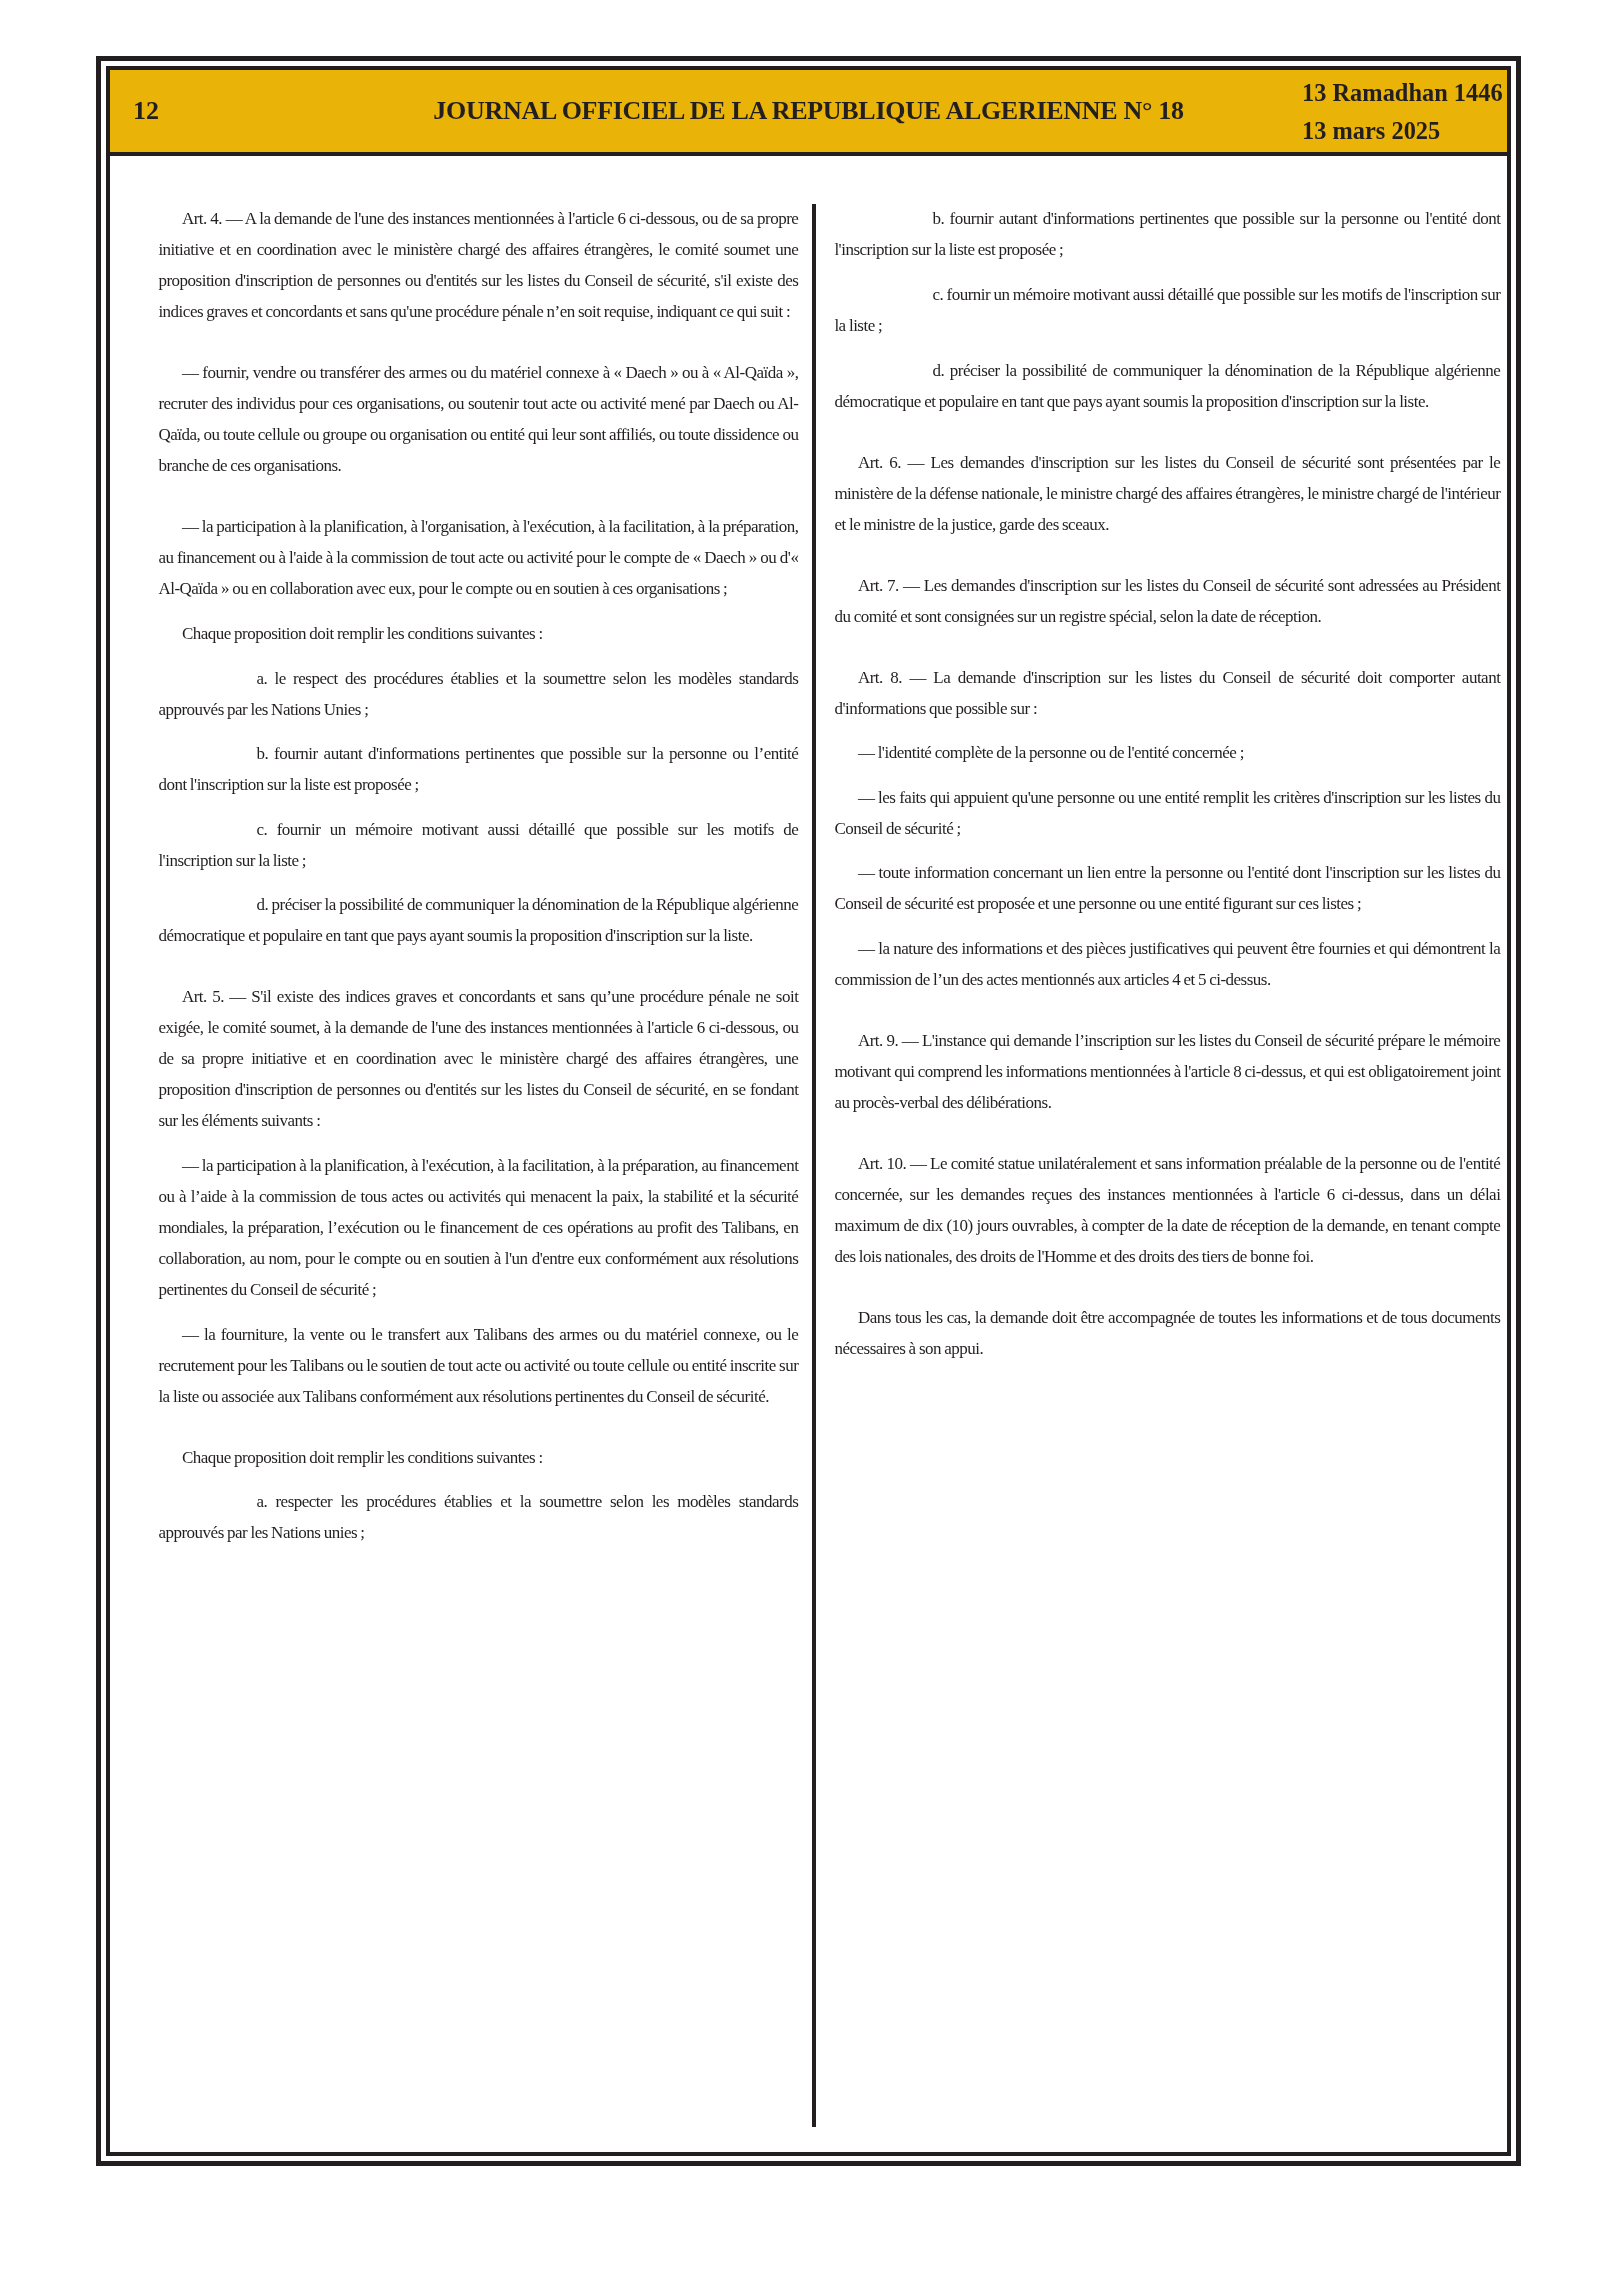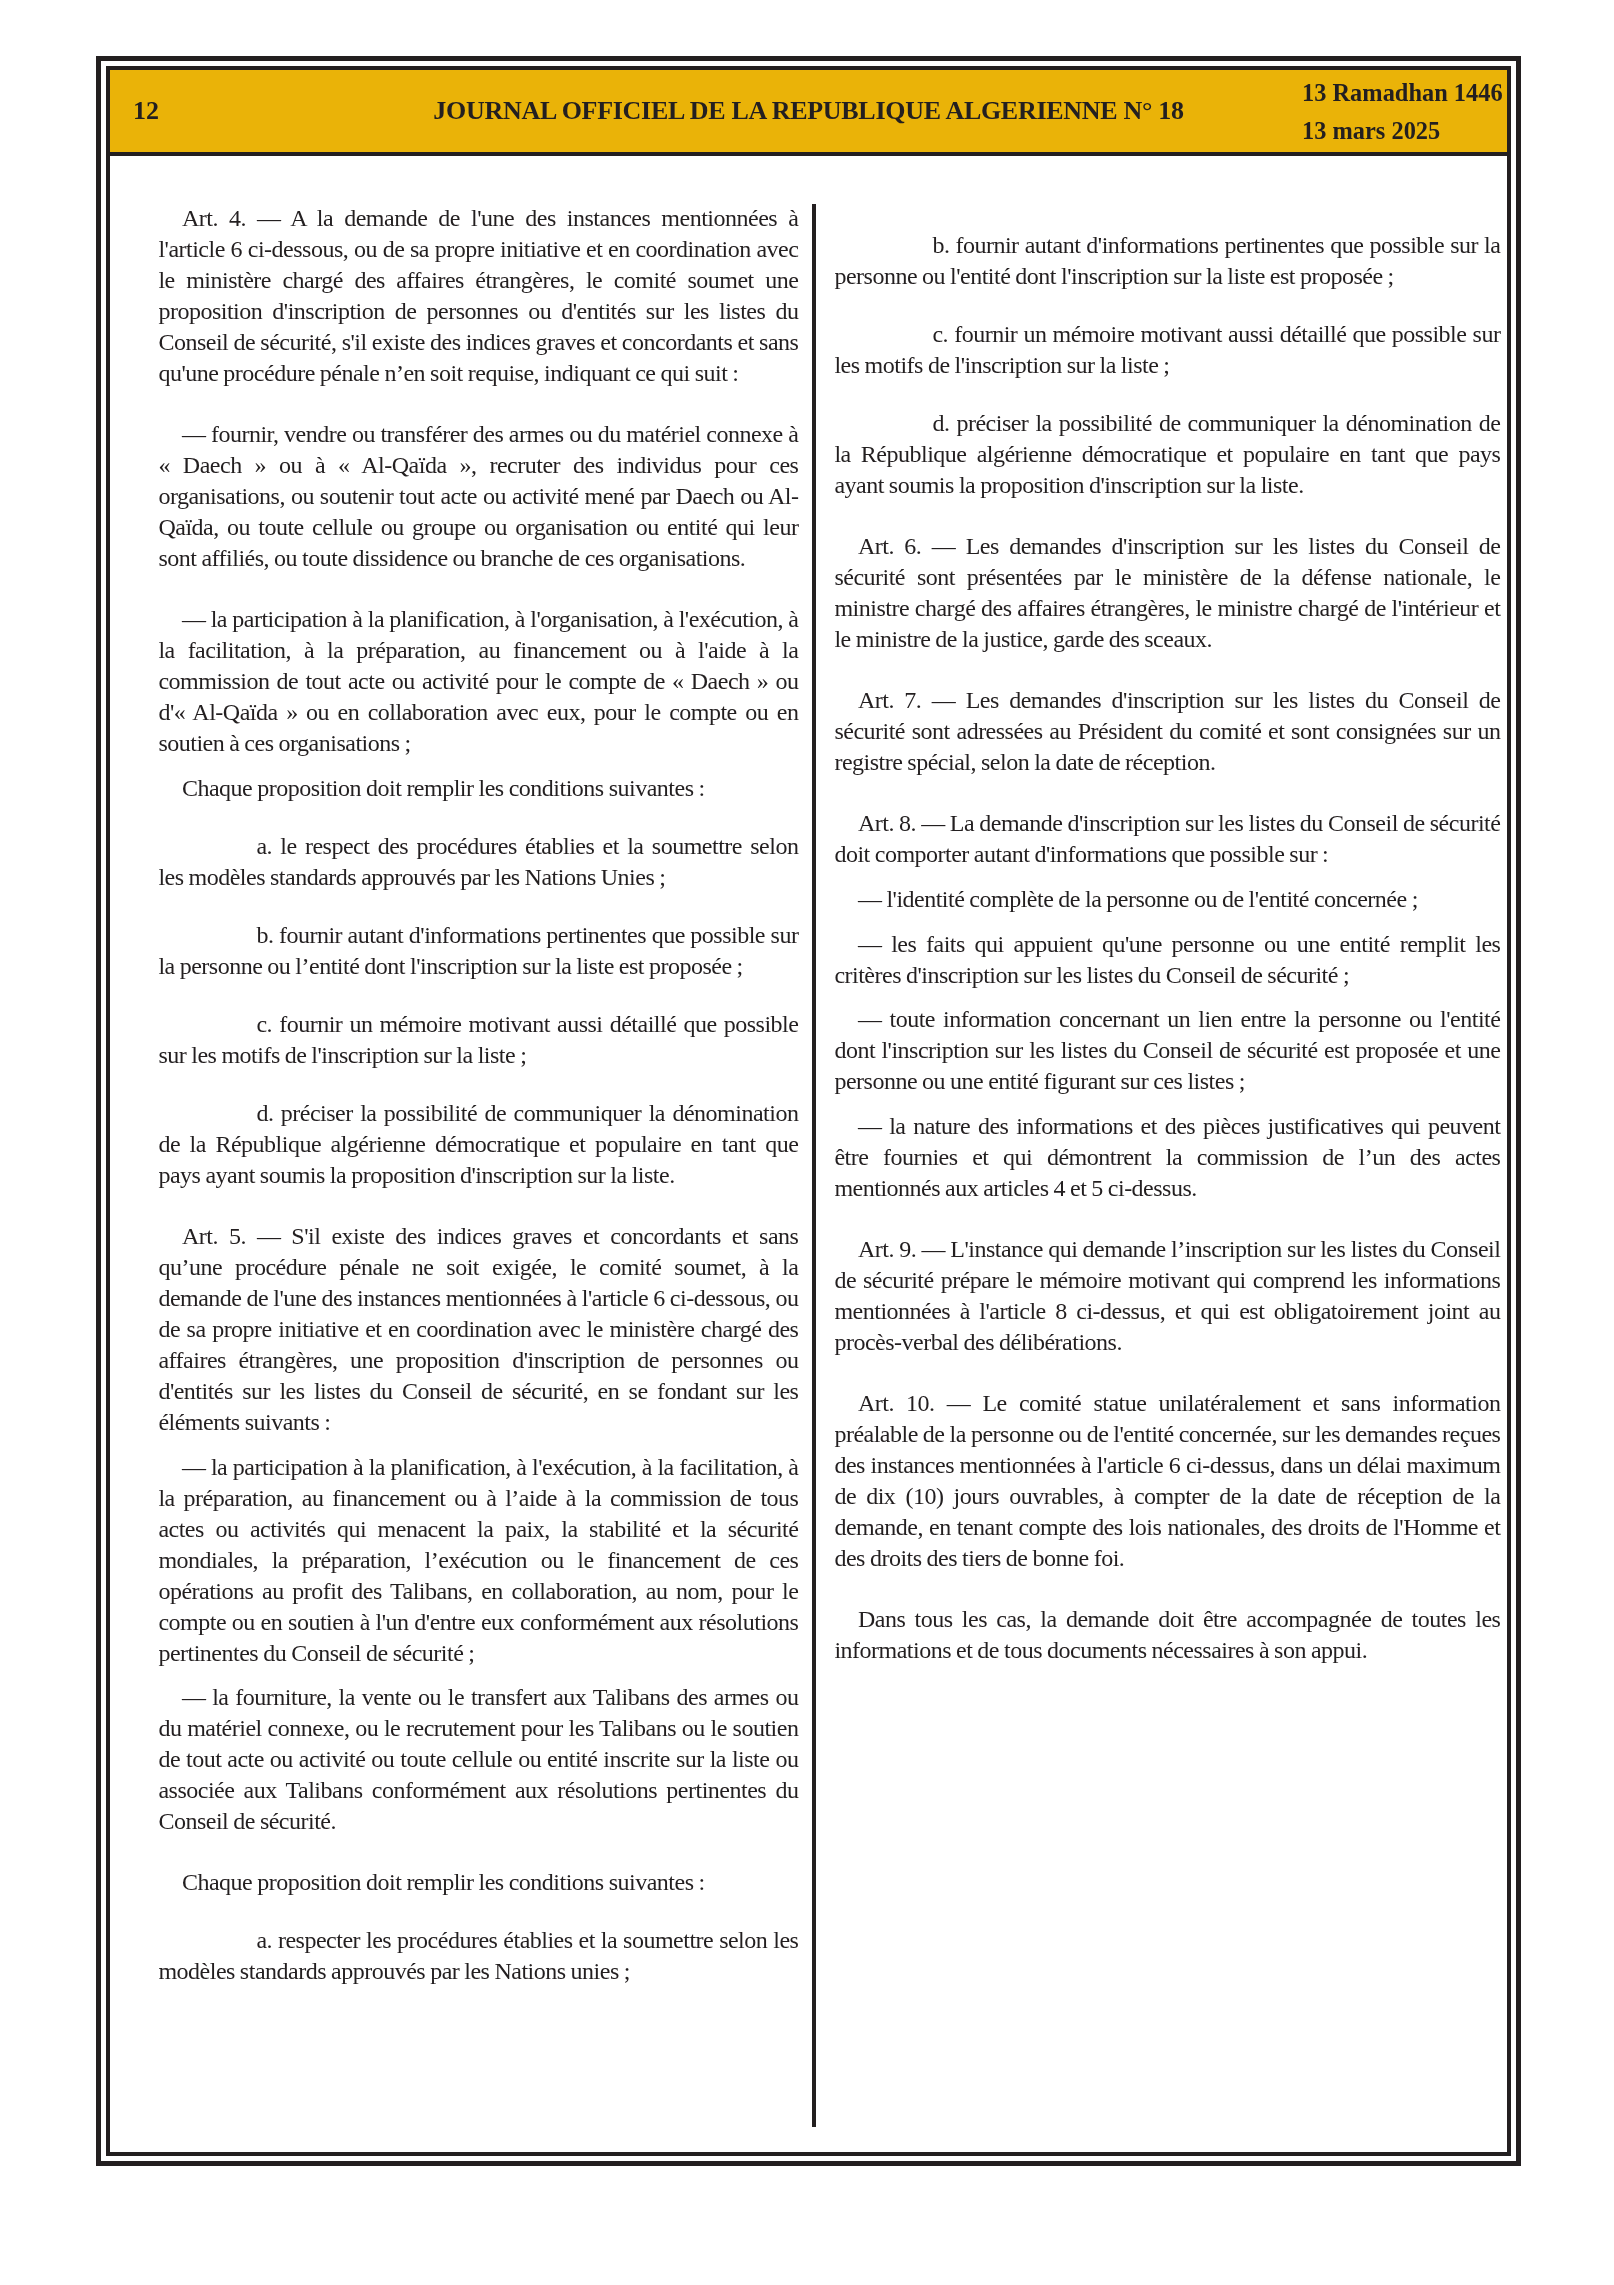--- a/index.html
+++ b/index.html
@@ -9,27 +9,27 @@
                  box-sizing: border-box; border: 5.4px solid #231f20; }
   .inner-frame { position: absolute; left: 5.4px; top: 5.4px; right: 5.4px; bottom: 5.4px;
                  box-sizing: border-box; border: 4.5px solid #231f20; }
   .header { position: absolute; left: 0; top: 0; right: 0; height: 82px; background: #eab308;
             border-bottom: 4.5px solid #231f20; box-sizing: content-box; }
   .hdr-page { position: absolute; left: 22.6px; top: 26px; font-size: 26px; font-weight: bold; }
   .hdr-title { position: absolute; left: 0; right: 0; top: 26px; text-align: center;
                font-size: 26px; font-weight: bold; letter-spacing: -0.3px; }
   .hdr-dates { position: absolute; right: 4px; top: 3.6px; font-size: 24.4px;
                font-weight: bold; line-height: 38px; }
-  .col { position: absolute; top: 133px; text-align: justify; font-size: 24px; line-height: 31px;
+  .col { position: absolute; top: 133px; text-align: justify; font-size: 17px; line-height: 31px;
          letter-spacing: -0.5px; word-spacing: -0.5px; }
   .col-left { left: 48px; width: 640px; }
   .col-right { left: 724px; width: 666px; }
   .divider { position: absolute; left: 702px; top: 134px; width: 3.6px; height: 1923px; background: #231f20; }
   .p { margin: 0 0 13.6px 0; text-indent: 23.5px; }
-  .p.sub { text-indent: 98px; margin-top: 27px; }
+  .p.sub { text-indent: 98px; }
   .p.gap { margin-bottom: 30px; }
 </style>
 </head>
 <body>
 
 <div class="outer-frame">
   <div class="inner-frame">
 
     <div class="header">
       <div class="hdr-page">12</div>

